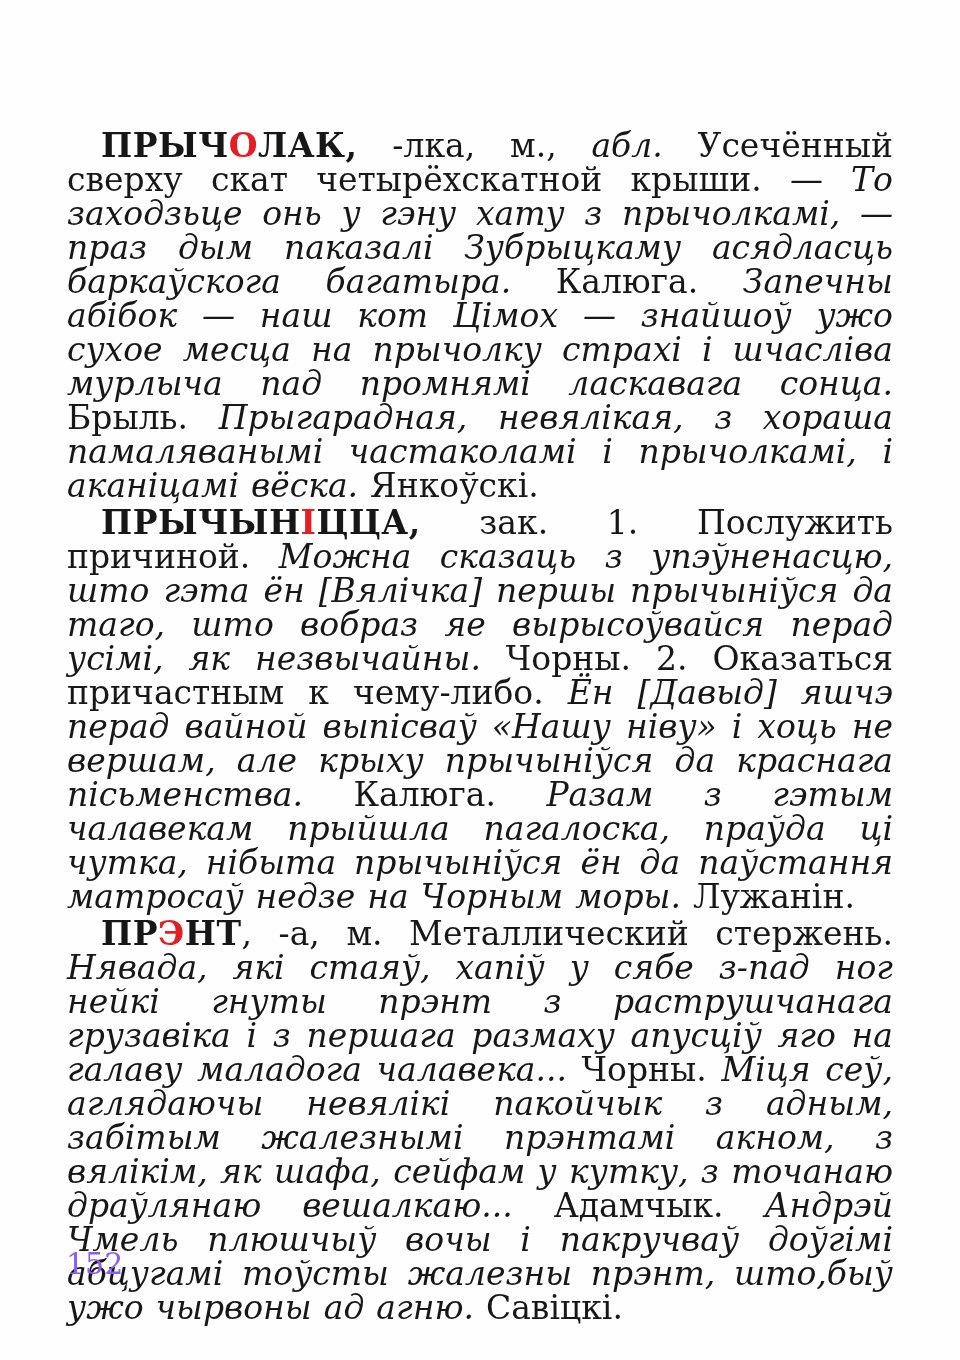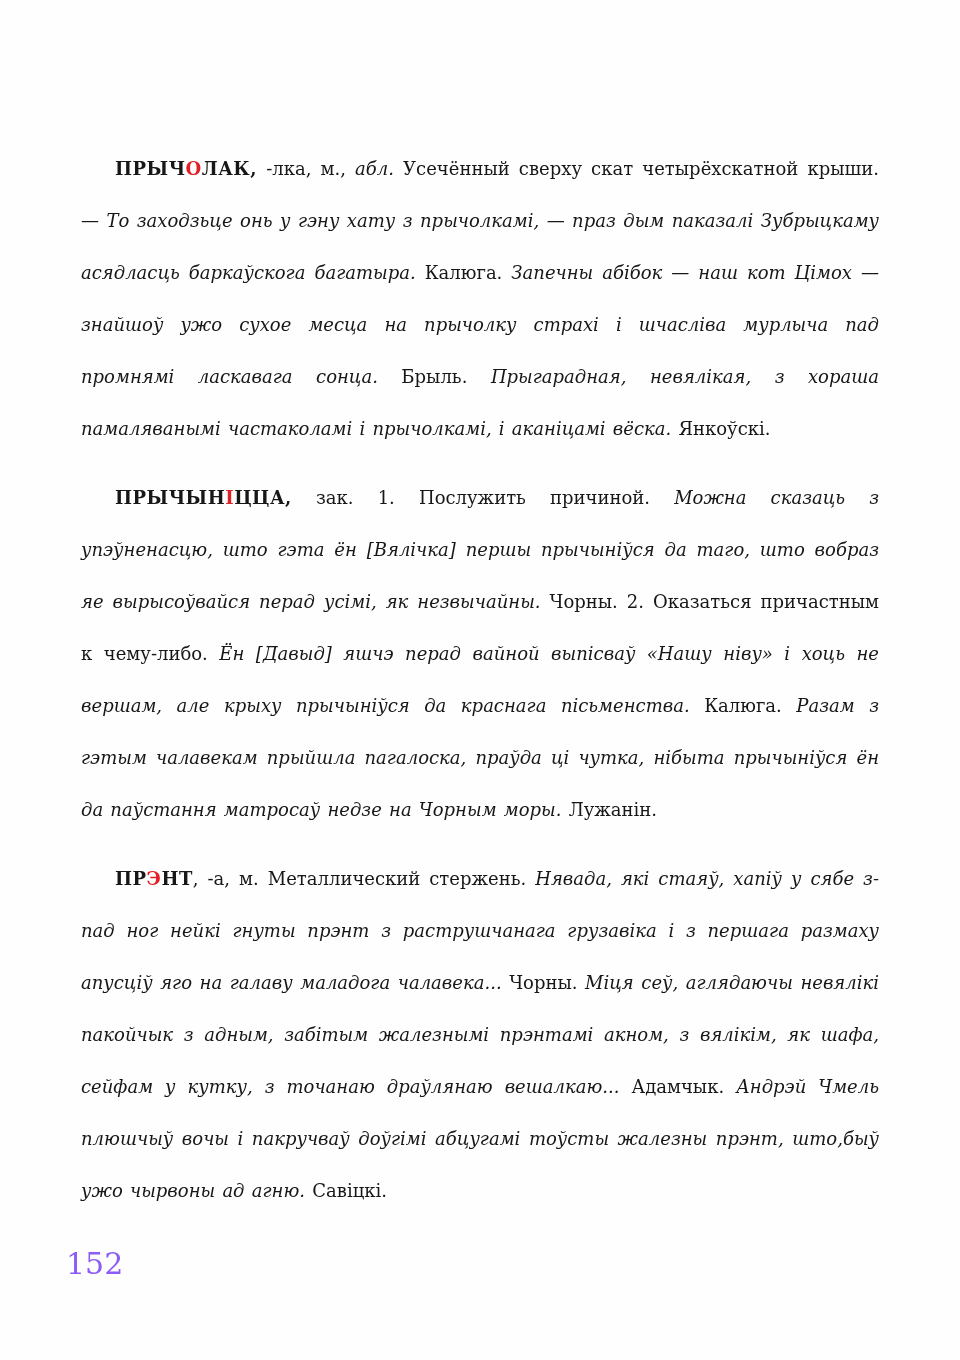--- a/index.html
+++ b/index.html
@@ -16,23 +16,23 @@
     font-family: "DejaVu Serif", serif;
     color: #171717;
   }
   .text-block {
     position: absolute;
     left: 64px;
     top: 126px;
     width: 832px;
   }
   .entry {
-    margin: 17px;
-    font-size: 18px;
-    line-height: 52px;
+    margin: 3px;
+    font-size: 33px;
+    line-height: 34px;
     text-align: justify;
     text-indent: 34px;
     word-spacing: 1.5px;
   }
   .hw {
     font-weight: bold;
     letter-spacing: 0.5px;
   }
   .hwa {
     font-weight: bold;

